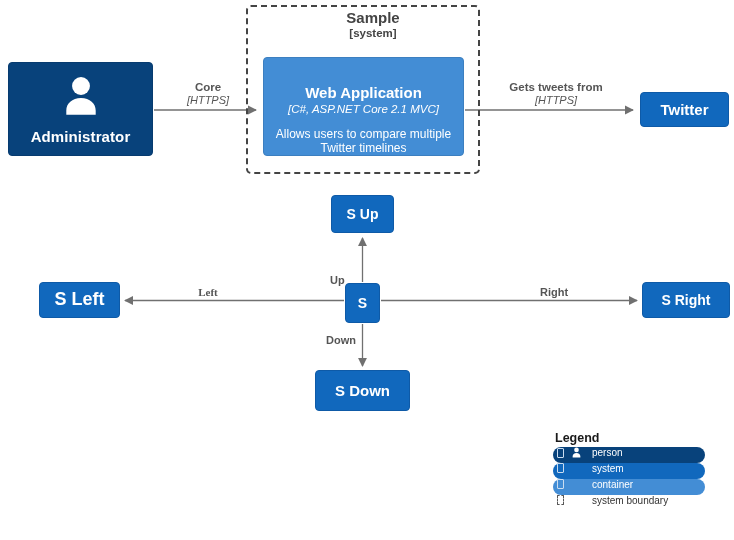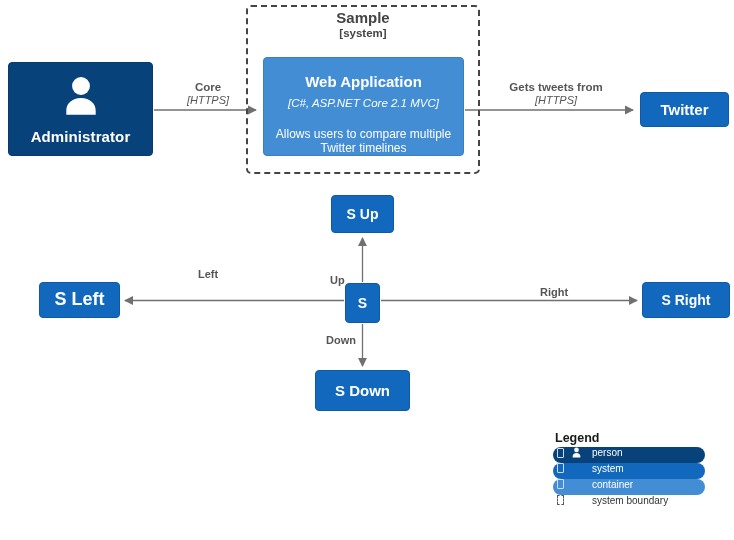--- a/index.html
+++ b/index.html
@@ -76,22 +76,22 @@
   }
 
   
   #node-webapp {
     left: 263px;
     top: 57px;
     width: 201px;
     height: 99px;
     background: #438DD5;
     border: 1px solid #3C7FC0;
-    justify-content: space-between;
-    padding-top: 15px;
+    justify-content: flex-start;
+    padding-top: 26px;
   }
   #node-webapp .n-title { font-size: 15px; }
   #node-webapp .n-tech  { font-size: 11.5px; margin-top: 1px; }
   #node-webapp .n-desc  { font-size: 12px; margin-top: 11px; }
 
   
   .sys {
     background: #1168BD;
     border: 1px solid #0E5AA7;
     text-align: center;
@@ -121,21 +121,21 @@
     top: 5px;
     width: 234px;
     height: 169px;
     box-sizing: border-box;
     border: 2px dashed #444444;
     border-radius: 5px;
     background: transparent;
   }
   #boundary-sample-label {
     position: absolute;
-    left: 246px;
+    left: 256px;
     top: 9px;
     width: 234px;
     text-align: center;
     color: #444444;
     pointer-events: none;
   }
   #boundary-sample-label .b-name {
     font-size: 15px;
     font-weight: bold;
     display: block;
@@ -164,21 +164,21 @@
     font-size: 11px;
     font-style: italic;
     display: block;
   }
   .edge-label.plain .e-name { font-weight: bold; font-size: 11px; }
 
   #lbl-uses        { left: 160px; top: 80px;  width: 96px; }
   #lbl-gets-tweets { left: 480px; top: 80px;  width: 152px; }
   #lbl-up          { left: 330px; top: 274px; width: 40px; text-align: left; }
   #lbl-down        { left: 326px; top: 334px; width: 56px; text-align: left; }
-  #lbl-left        { left: 176px; top: 268px; width: 64px; }
+  #lbl-left        { left: 176px; top: 286px; width: 64px; font-family: Liberation Serif, serif; }
   #lbl-right       { left: 522px; top: 286px; width: 64px; }
 
   
   #legend {
     position: absolute;
     left: 553px;
     top: 431px;
     width: 152px;
   }
   #legend-title {

